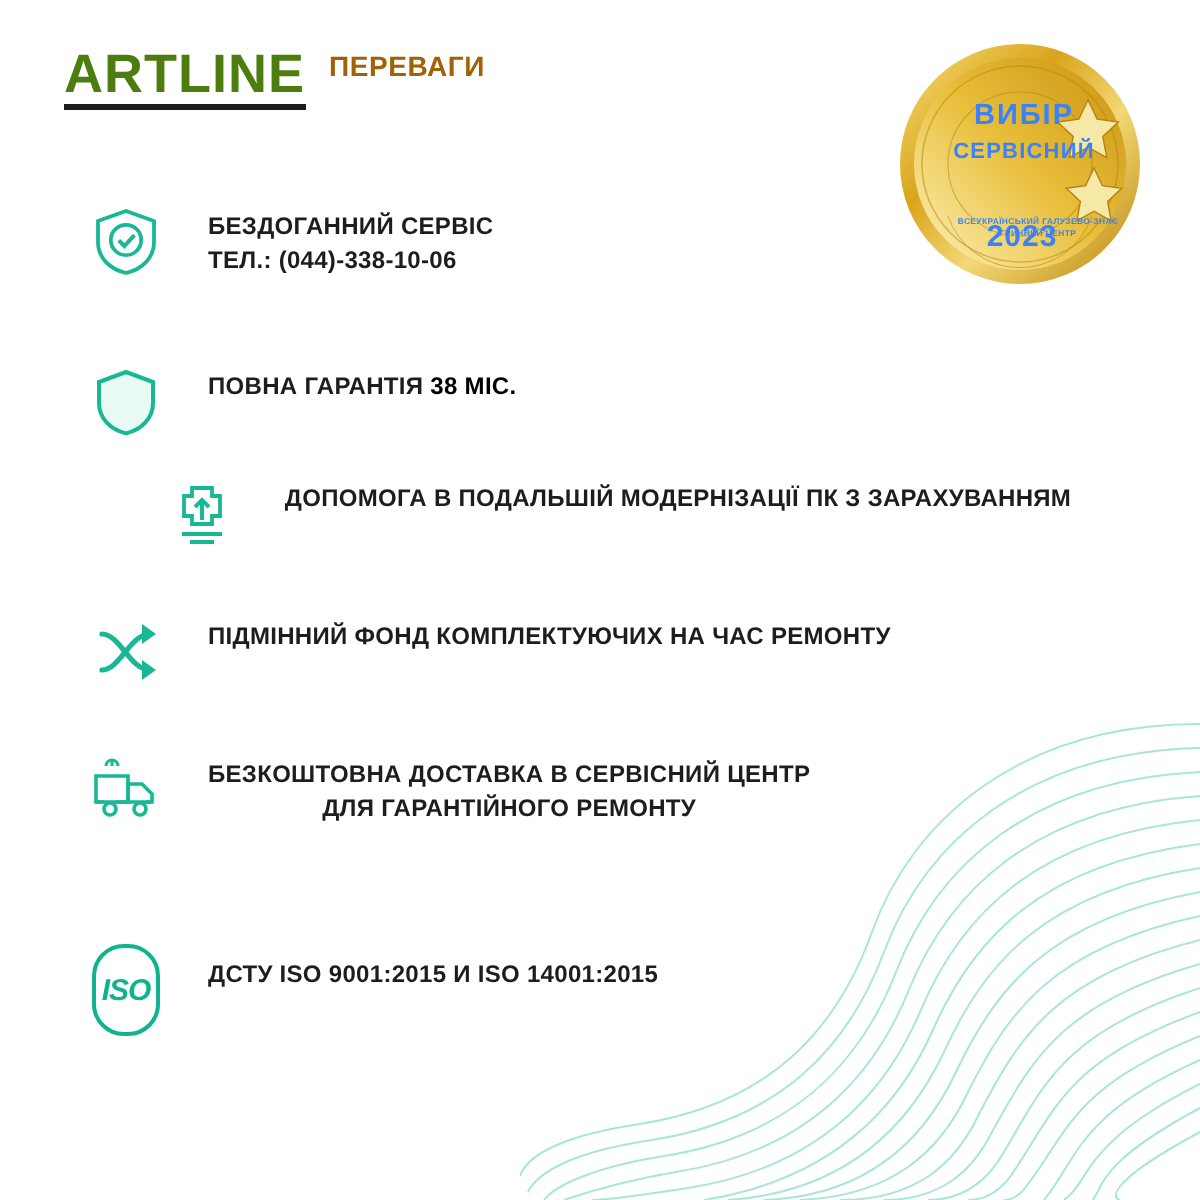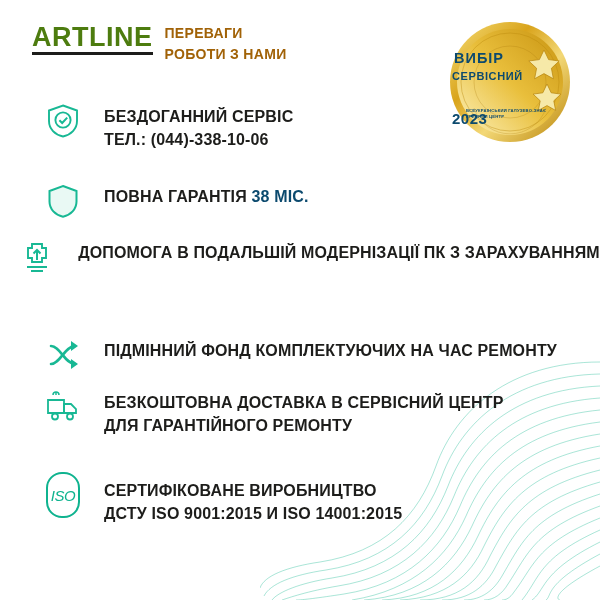--- a/index.html
+++ b/index.html
@@ -65,23 +65,23 @@
   }
 
   
   .badge {
     position: absolute;
     right: 28px; top: 20px;
     width: 124px; height: 124px;
   }
   .badge-txt {
     position: absolute;
-    left: 0; top: 0; width: 100%; height: 100%;
-    text-align: left;
-    color: #0c4a6e;
+    left: 12px; top: 0; width: 100%; height: 100%;
+    text-align: center;
+    color: #3b82f6;
   }
   .badge-line1 {
     position: absolute; top: 30px; left: 6px; right: 26px;
     font-size: 14.5px; font-weight: bold; letter-spacing: 1px;
   }
   .badge-line2 {
     position: absolute; top: 50px; left: 4px; right: 24px;
     font-size: 11px; font-weight: bold; letter-spacing: 0.6px;
   }
   .badge-line3 {
@@ -108,44 +108,44 @@
     gap: 22px;
     width: 530px;
   }
   .feature .icon {
     flex: 0 0 38px;
     width: 38px; height: 38px;
     display: flex; align-items: center; justify-content: center;
   }
   .feature .txt {
     padding-top: 3px;
-    font-size: 16px;
+    font-size: 12px;
     font-weight: bold;
     color: #1d1d1b;
     line-height: 1.45;
     letter-spacing: 0.15px;
     text-transform: uppercase;
   }
   .feature .txt .line { display: block; white-space: nowrap; }
-  .hl { color: #0c4a6e; }
+  .hl { color: #000000; }
 
   .f0 { top: 6px; }
   .f1 { top: 86px; }
   .f2 { top: 142px; justify-content: center; }
-  .f3 { top: 240px; }
-  .f4 { top: 292px; }
+  .f3 { top: 211px; }
+  .f4 { top: 280px; text-align: center; }
   .f5 { top: 380px; }
 
   
   .iso {
     width: 34px; height: 46px;
     border: 2.5px solid #0fb38f;
     border-radius: 16px;
     display: flex; align-items: center; justify-content: center;
-    font-size: 15px; font-weight: normal; font-style: italic;
+    font-size: 15px; font-weight: bold; font-style: italic;
     color: #0fb38f;
     letter-spacing: -0.5px;
   }
 </style>
 </head>
 <body>
 
 <div class="page">
 
   <svg class="swoosh" viewBox="0 0 340 330">
@@ -172,21 +172,20 @@
   </svg>
 
   <div class="header">
     <div class="logo">
       <span>ARTLINE</span>
       <span class="logo-bar-top"></span>
       <span class="logo-underline"></span>
     </div>
     <div class="header-text">
       <span class="line">ПЕРЕВАГИ</span><br>
-      <span class="line">РОБОТИ З НАМИ</span>
     </div>
   </div>
 
   <div class="badge">
     <svg viewBox="0 0 124 124" width="124" height="124">
       <defs>
         <linearGradient id="g1" x1="0" y1="0" x2="1" y2="1">
           <stop offset="0%" stop-color="#f7e07a"></stop>
           <stop offset="35%" stop-color="#d9a41c"></stop>
           <stop offset="60%" stop-color="#f3d877"></stop>
@@ -301,19 +300,18 @@
         <span class="line">БЕЗКОШТОВНА ДОСТАВКА В СЕРВІСНИЙ ЦЕНТР</span>
         <span class="line">ДЛЯ ГАРАНТІЙНОГО РЕМОНТУ</span>
       </div>
     </div>
 
     <div class="feature f5">
       <div class="icon">
         <div class="iso">ISO</div>
       </div>
       <div class="txt">
-        <span class="line">СЕРТИФІКОВАНЕ ВИРОБНИЦТВО</span>
         <span class="line">ДСТУ ISO 9001:2015 И ISO 14001:2015</span>
       </div>
     </div>
 
   </div>
 </div>
 
 </body></html>

